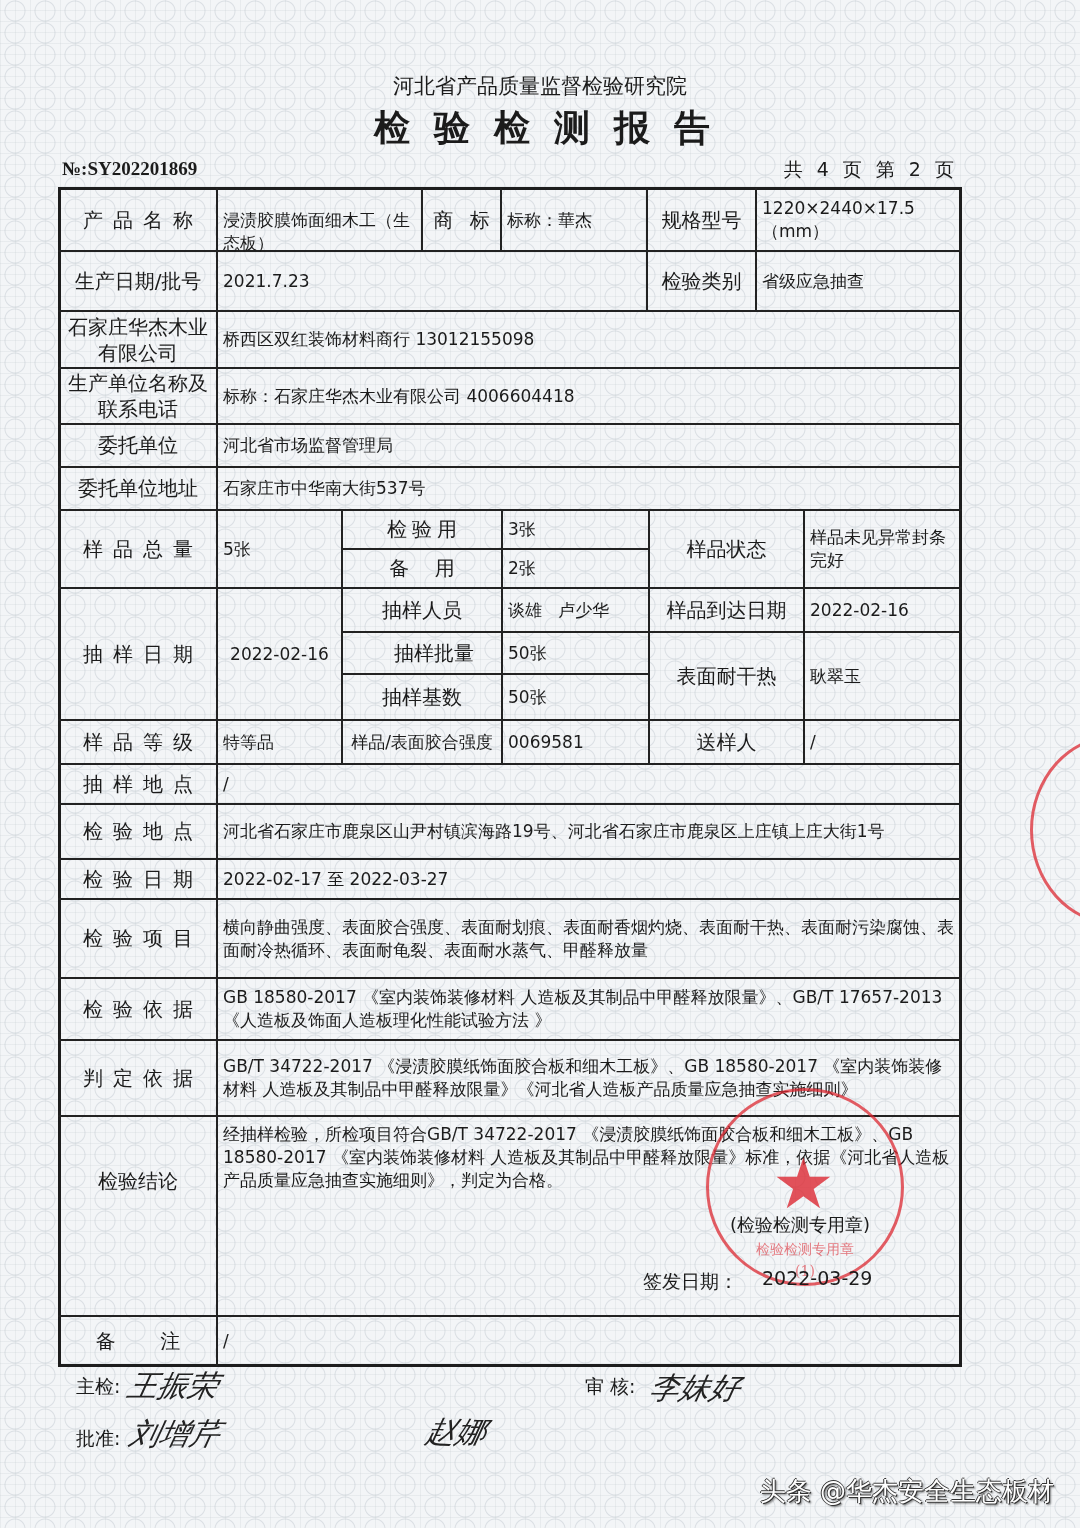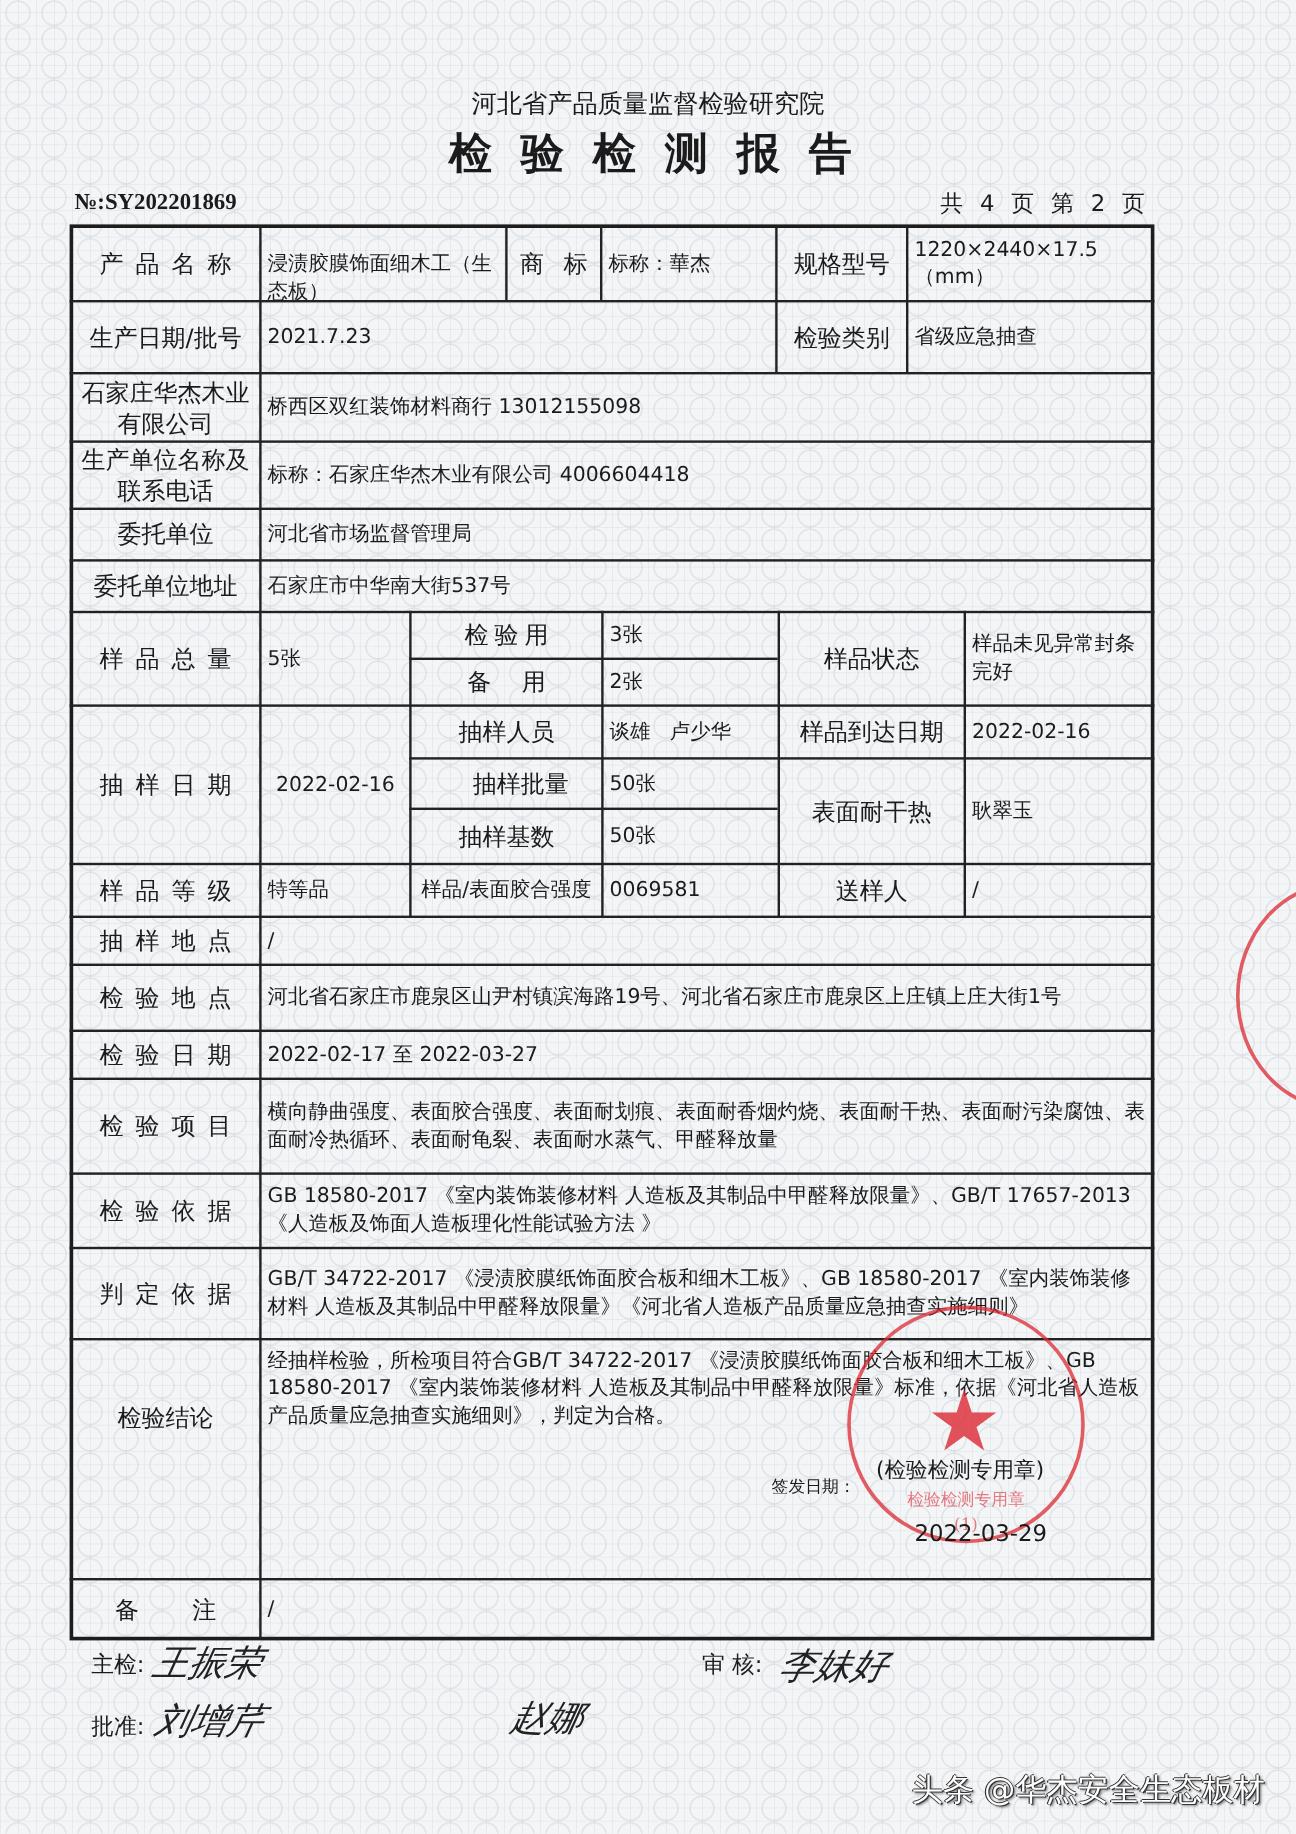--- a/index.html
+++ b/index.html
@@ -142,21 +142,21 @@
 
 <div class="cell lbl" style="left:60px;top:1117px;width:156px;height:128px">检验结论</div>
 <div class="cell val" style="left:218px;top:1123px;width:742px;height:72px;align-items:flex-start">经抽样检验，所检项目符合GB/T 34722-2017 《浸渍胶膜纸饰面胶合板和细木工板》、GB 18580-2017 《室内装饰装修材料 人造板及其制品中甲醛释放限量》标准，依据《河北省人造板产品质量应急抽查实施细则》，判定为合格。</div>
 
 <div class="abs stamp" style="left:706px;top:1088px;width:198px;height:198px">
   <div class="abs" style="left:63px;top:58px;font-size:70px;line-height:70px;color:rgba(220,40,50,0.8)">★</div>
   <div class="abs" style="left:0;width:192px;top:150px;text-align:center;font-size:14px;color:rgba(220,40,50,0.6);font-family:'DejaVu Sans',sans-serif">检验检测专用章</div>
   <div class="abs" style="left:0;width:192px;top:172px;text-align:center;font-size:14px;color:rgba(220,40,50,0.6)">(1)</div>
 </div>
 <div class="abs" style="left:730px;top:1213px;font-size:18px;font-family:'DejaVu Sans',sans-serif">(检验检测专用章)</div>
-<div class="abs" style="left:643px;top:1230px;font-size:14px;font-family:Liberation Serif, serif">签发日期：</div>
+<div class="abs" style="left:643px;top:1269px;font-size:19px;font-family:Liberation Serif, serif">签发日期：</div>
 <div class="abs" style="left:762px;top:1267px;font-size:19px;font-family:'DejaVu Sans',sans-serif">2022-03-29</div>
 
 <div class="cell lbl" style="left:60px;top:1317px;width:156px;height:48px;white-space:pre">备       注</div>
 <div class="cell val" style="left:218px;top:1317px;width:742px;height:48px">/</div>
 
 <div class="abs stamp" style="left:1030px;top:735px;width:170px;height:190px"></div>
 
 <div class="abs foot-lbl" style="left:76px;top:1374px">主检:</div>
 <div class="abs sig" style="left:128px;top:1366px">王振荣</div>
 <div class="abs foot-lbl" style="left:585px;top:1374px">审 核:</div>

